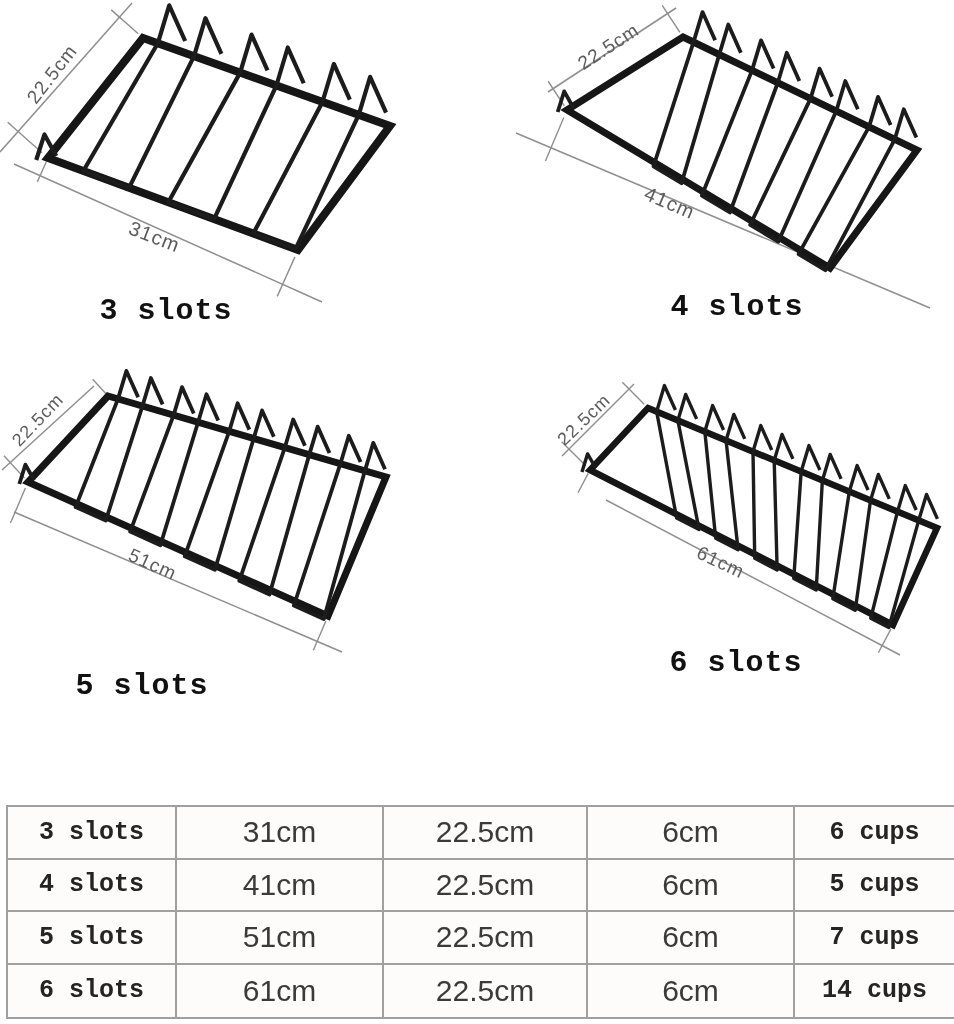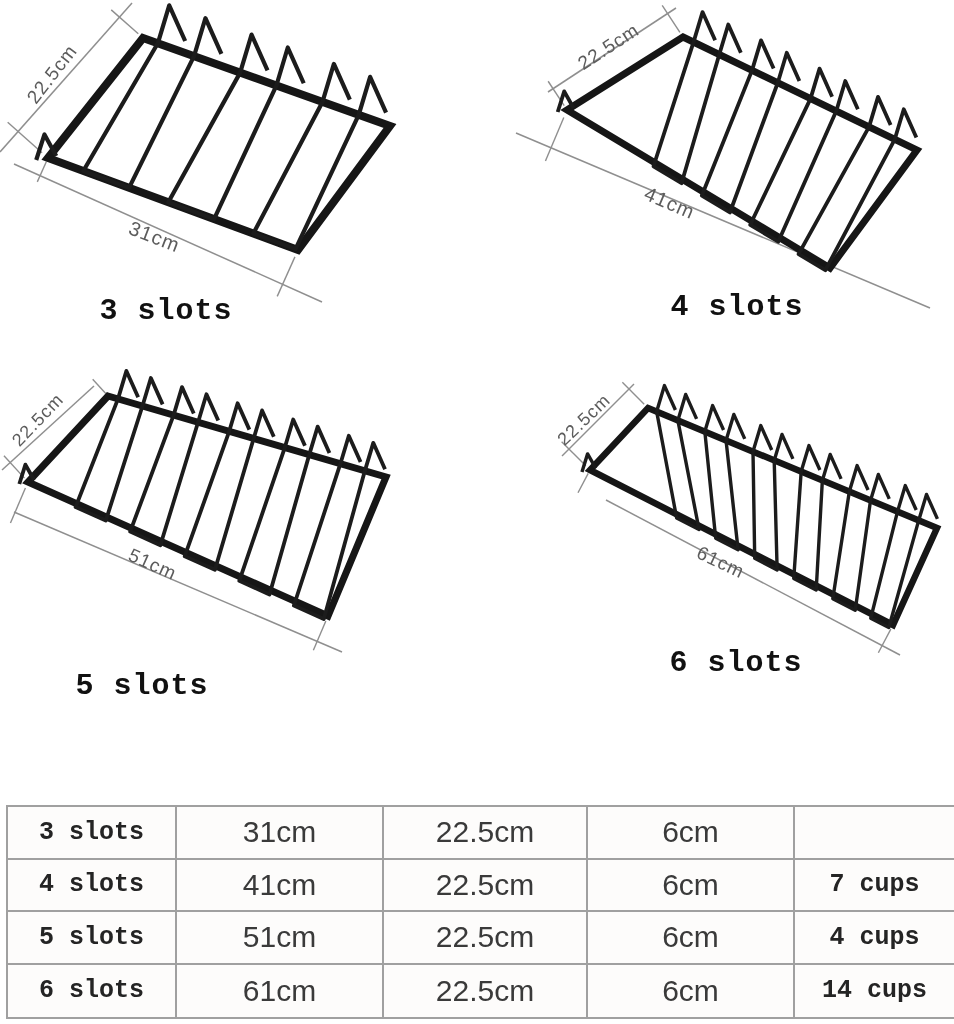--- a/index.html
+++ b/index.html
@@ -153,34 +153,35 @@
   <div class="rack-caption" style="left:737px;top:307px">4 slots</div>
   <div class="rack-caption" style="left:142px;top:686px">5 slots</div>
   <div class="rack-caption" style="left:736px;top:663px">6 slots</div>
 
   <div id="spec-table">
       <div class="spec-row">
         <div class="spec-cell cell-mono v">3 slots</div>
         <div class="spec-cell cell-dim v">31cm</div>
         <div class="spec-cell cell-dim v">22.5cm</div>
         <div class="spec-cell cell-dim v">6cm</div>
+        <div class="spec-cell cell-mono">6 cups</div>
       </div>
       <div class="spec-row">
         <div class="spec-cell cell-mono v">4 slots</div>
         <div class="spec-cell cell-dim v">41cm</div>
         <div class="spec-cell cell-dim v">22.5cm</div>
         <div class="spec-cell cell-dim v">6cm</div>
-        <div class="spec-cell cell-mono">7 cups</div>
+        <div class="spec-cell cell-mono">5 cups</div>
       </div>
       <div class="spec-row">
         <div class="spec-cell cell-mono v">5 slots</div>
         <div class="spec-cell cell-dim v">51cm</div>
         <div class="spec-cell cell-dim v">22.5cm</div>
         <div class="spec-cell cell-dim v">6cm</div>
-        <div class="spec-cell cell-mono">4 cups</div>
+        <div class="spec-cell cell-mono">7 cups</div>
       </div>
       <div class="spec-row">
         <div class="spec-cell cell-mono v">6 slots</div>
         <div class="spec-cell cell-dim v">61cm</div>
         <div class="spec-cell cell-dim v">22.5cm</div>
         <div class="spec-cell cell-dim v">6cm</div>
         <div class="spec-cell cell-mono">14 cups</div>
       </div>
     </div>
 </div>

